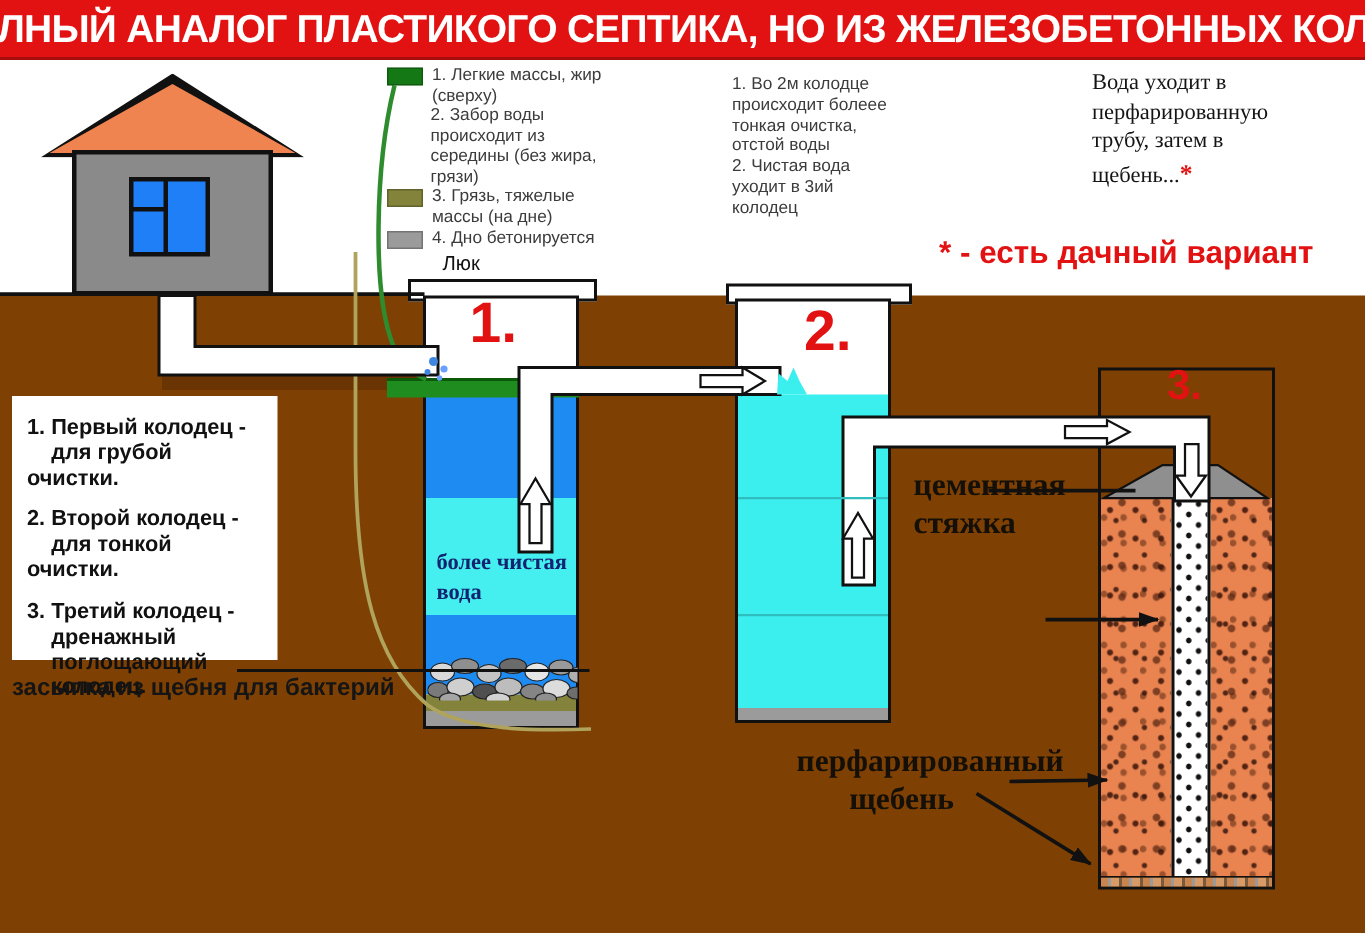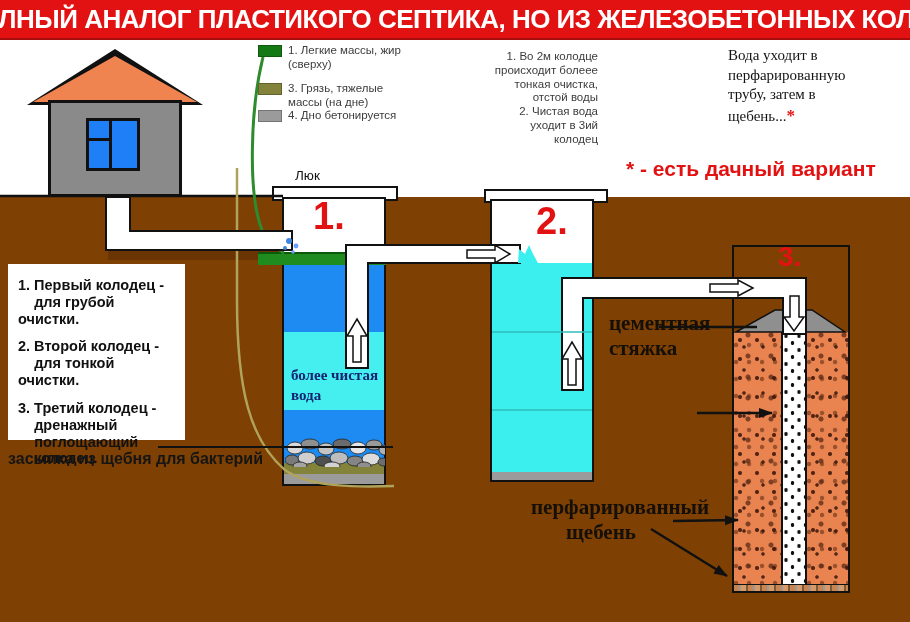--- a/index.html
+++ b/index.html
@@ -32,21 +32,21 @@
 
   
   .swatch{width:22px;height:10px;flex:0 0 22px;margin-top:1px;border:1px solid rgba(0,0,0,.25);}
   .sw-green{background:#147814;}
   .sw-olive{background:#83833b;}
   .sw-grey{background:#9b9b9b;}
   .sw-none{background:transparent;border:none;}
   #legend1{left:258px;top:44px;z-index:5;}
   .lrow{display:flex;gap:6px;justify-content:center;}
   .lrow .ltxt{width:122px;font-size:11.5px;line-height:1.18;color:#3c3c3c;}
-  #legend2{left:488px;top:50px;width:110px;font-size:11.5px;line-height:1.2;color:#3c3c3c;z-index:5;text-align:right;}
+  #legend2{left:488px;top:50px;width:110px;font-size:11.5px;line-height:1.2;color:#3c3c3c;z-index:5;}
 
   
   #note-drain{left:717px;top:46px;width:130px;font-family:"Liberation Serif",serif;font-size:15px;
               line-height:1.3;color:#141414;z-index:5;margin-left:11px;}
   #note-drain .ast{color:#e31212;font-weight:bold;font-size:17px;}
   #note-dacha{left:626px;top:157px;font-weight:bold;font-size:21px;color:#e31212;white-space:nowrap;z-index:5;text-align:right;}
 
   
   .num{font-weight:bold;color:#e31212;z-index:6;}
   #n1{left:313px;top:195px;font-size:38px;}
@@ -128,20 +128,24 @@
   </div>
 
   <div class="abs" id="legend1">
     <div class="lrow">
       <div class="swatch sw-green"></div>
       <div class="ltxt pre">1. Легкие массы, жир
 (сверху)</div>
     </div>
     <div class="lrow">
       <div class="swatch sw-none"></div>
+      <div class="ltxt pre">2. Забор воды
+происходит из
+середины (без жира,
+грязи)</div>
     </div>
     <div class="lrow">
       <div class="swatch sw-olive"></div>
       <div class="ltxt pre">3. Грязь, тяжелые
 массы (на дне)</div>
     </div>
     <div class="lrow">
       <div class="swatch sw-grey"></div>
       <div class="ltxt pre">4. Дно бетонируется</div>
     </div>

